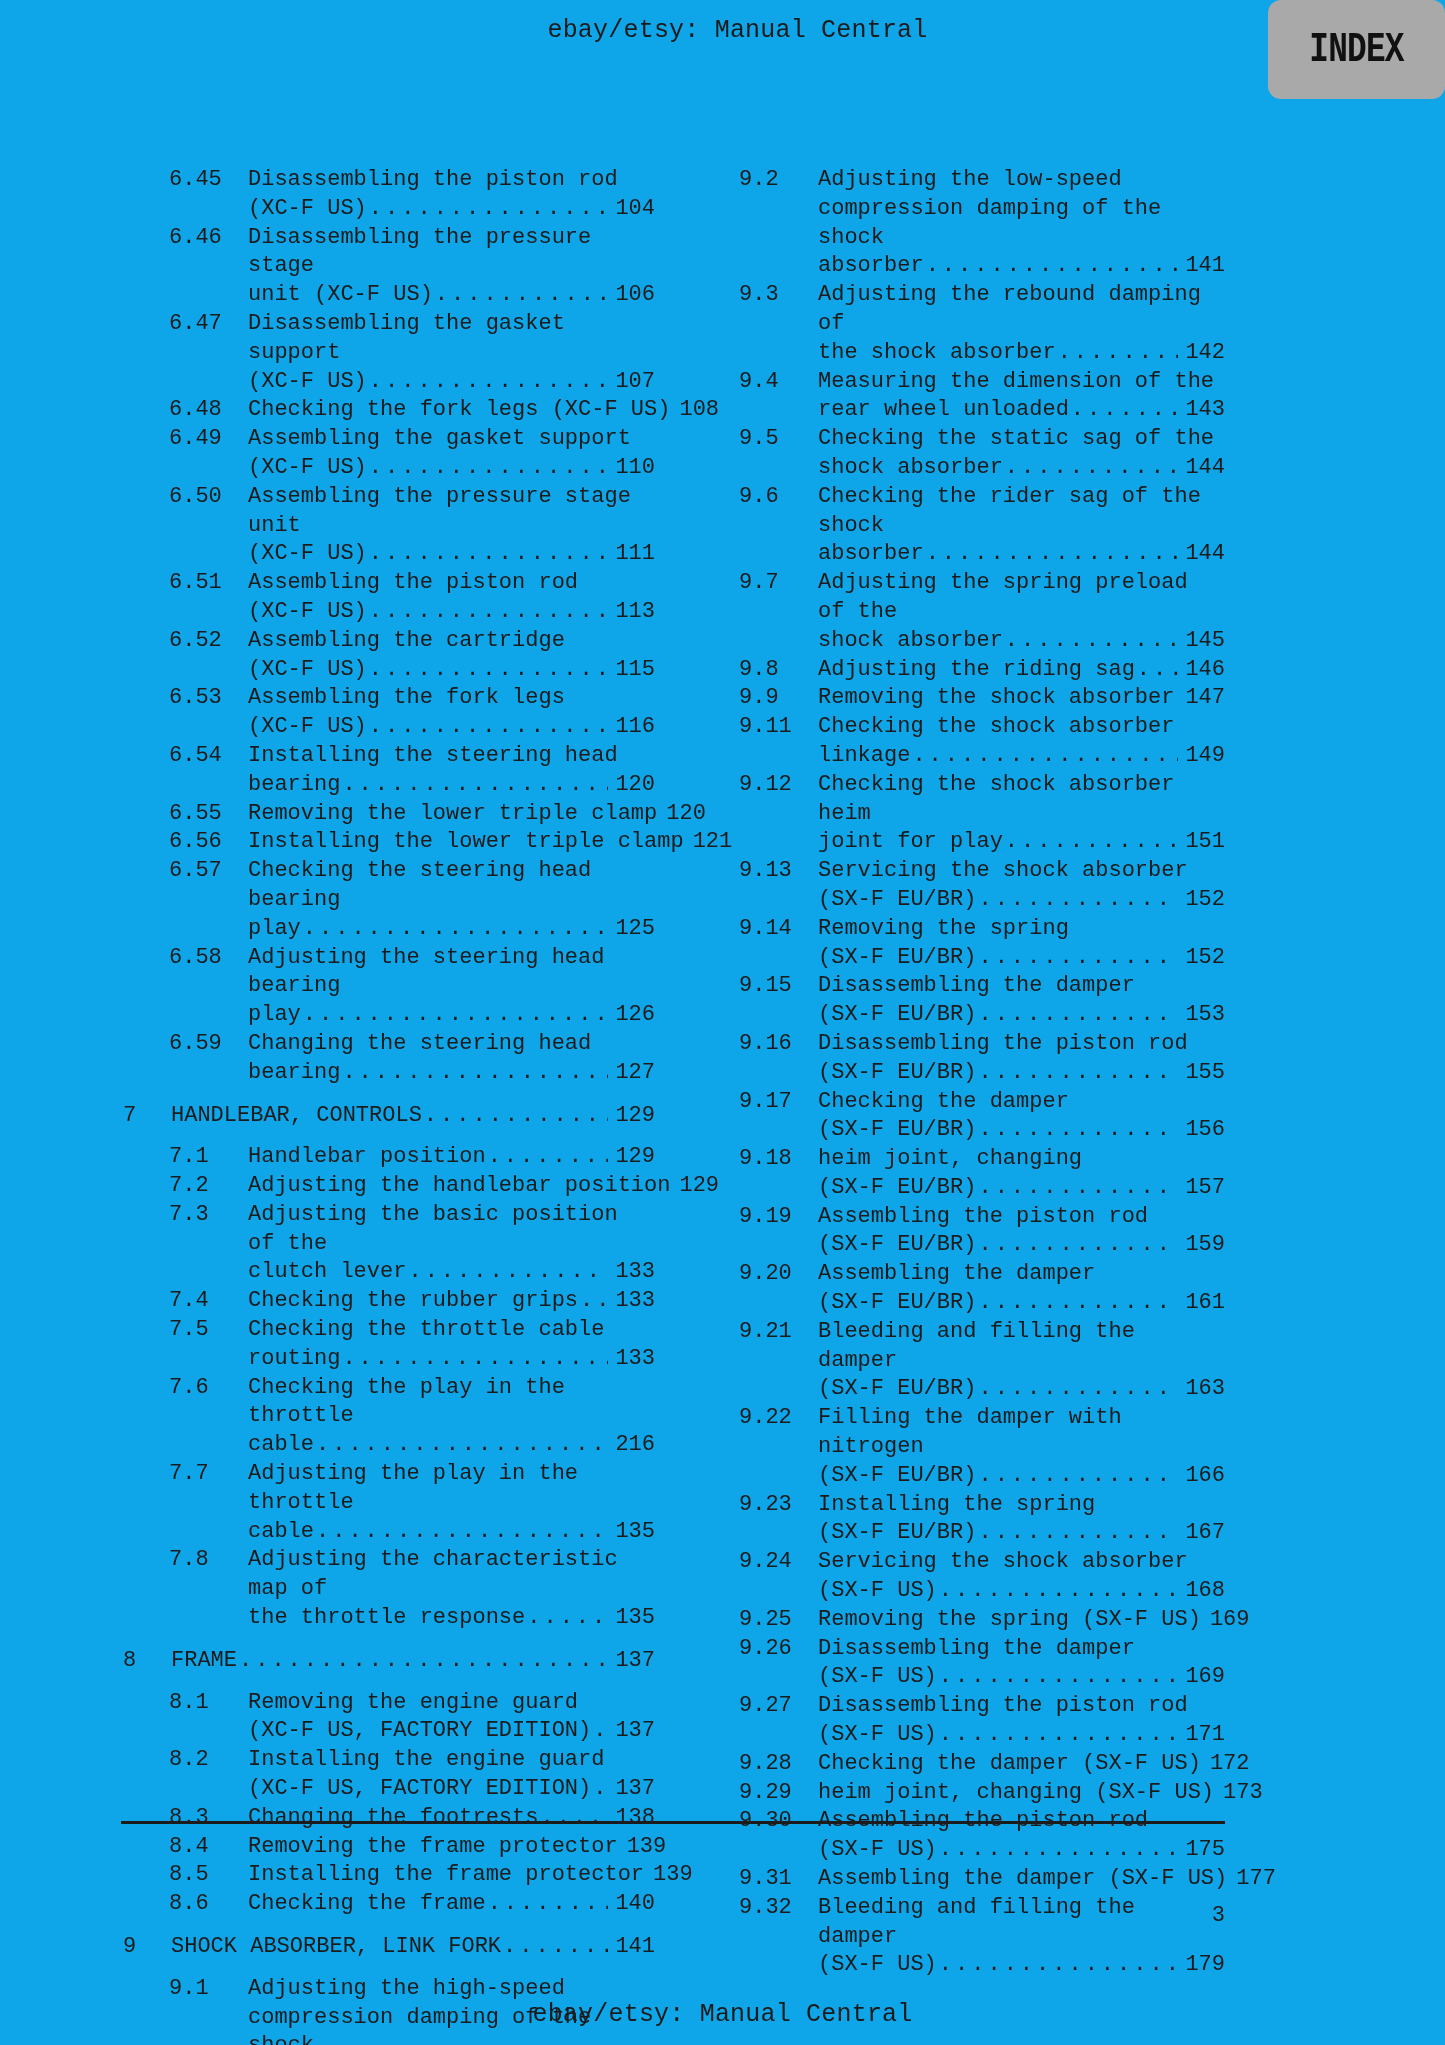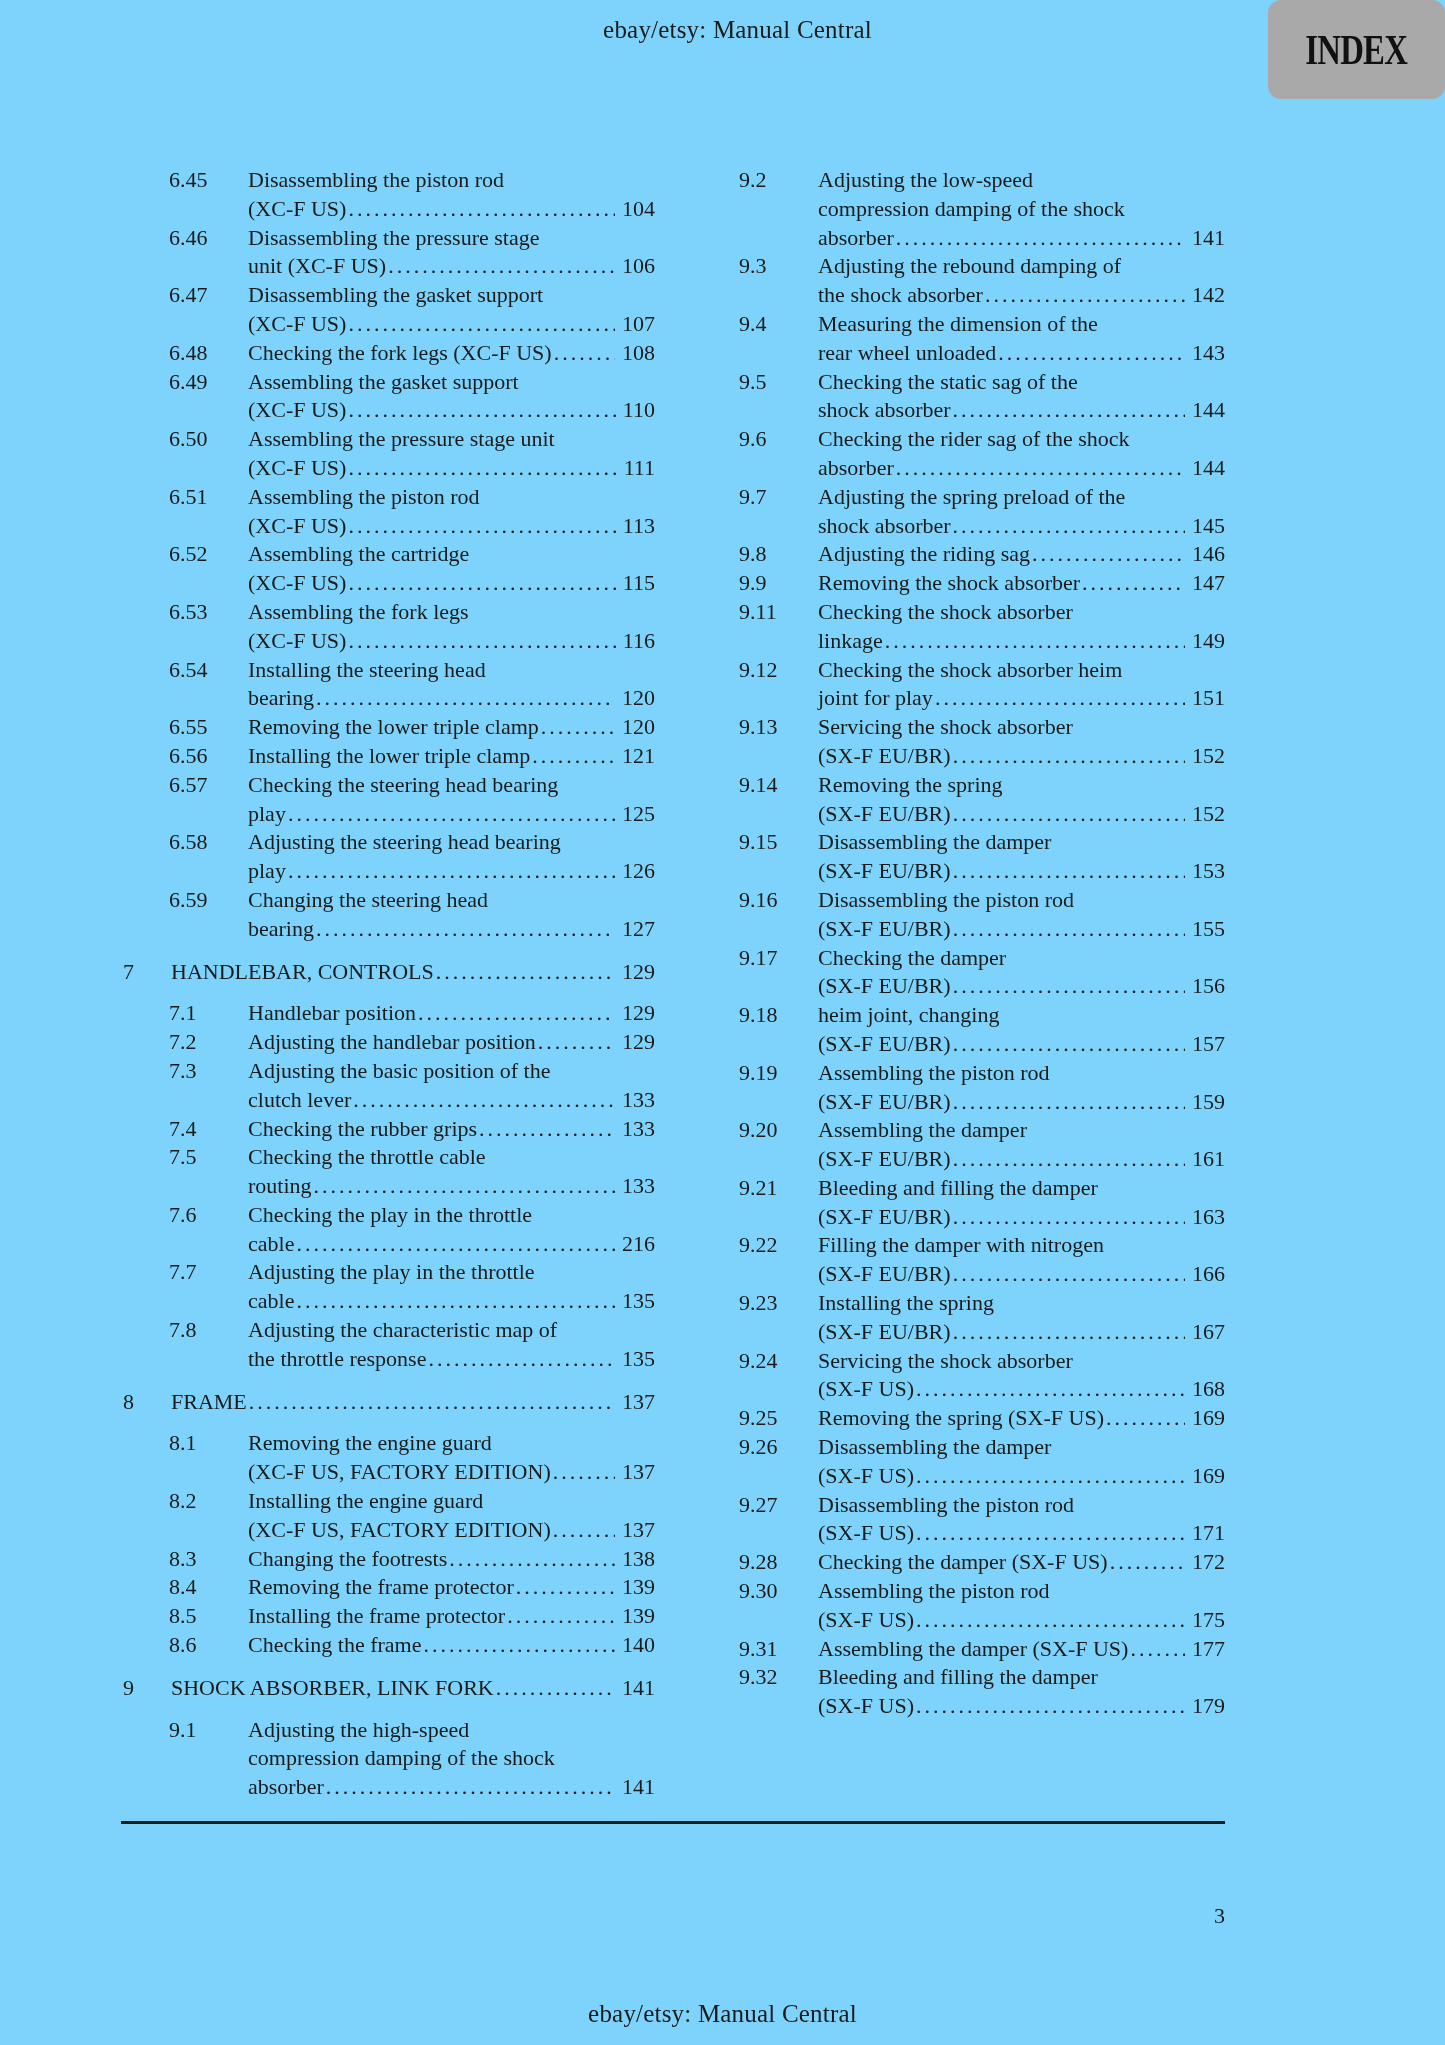--- a/index.html
+++ b/index.html
@@ -1,18 +1,18 @@
 <!DOCTYPE html>
 <html><head>
 <meta charset="utf-8">
 <style>
   html,body { margin:0; padding:0; background:#e8e8e8; }
   .page {
-    position:relative; width:1445px; height:2045px; background:#7dd3fc;
-    font-family:Liberation Serif, serif; color:#1b1b1b; overflow:hidden;
+    position:relative; width:1445px; height:2045px; background:#0ea5e9;
+    font-family:Liberation Mono, monospace; color:#1b1b1b; overflow:hidden;
     margin:0 auto;
   }
   .header-title {
     position:absolute; top:16px; left:15px; width:1445px; text-align:center;
     font-size:25px; letter-spacing:0.2px;
   }
   .index-box {
     position:absolute; left:1268px; top:0; width:177px; height:99px;
     display:flex; align-items:center; justify-content:center;
   }
@@ -697,20 +697,30 @@
         <span class="num">9.28</span>
         <div class="body">
           <div class="lastline">
             <span class="t">Checking the damper (SX-F US) </span>
             <span class="dots"></span>
             <span class="pg">172</span>
           </div>
         </div>
       </div>
       <div class="toc-entry">
+        <span class="num">9.29</span>
+        <div class="body">
+          <div class="lastline">
+            <span class="t">heim joint, changing (SX-F US) </span>
+            <span class="dots"></span>
+            <span class="pg">173</span>
+          </div>
+        </div>
+      </div>
+      <div class="toc-entry">
         <span class="num">9.30</span>
         <div class="body">
           <div class="line">Assembling the piston rod</div>
           <div class="lastline">
             <span class="t">(SX-F US)</span>
             <span class="dots"></span>
             <span class="pg">175</span>
           </div>
         </div>
       </div>

